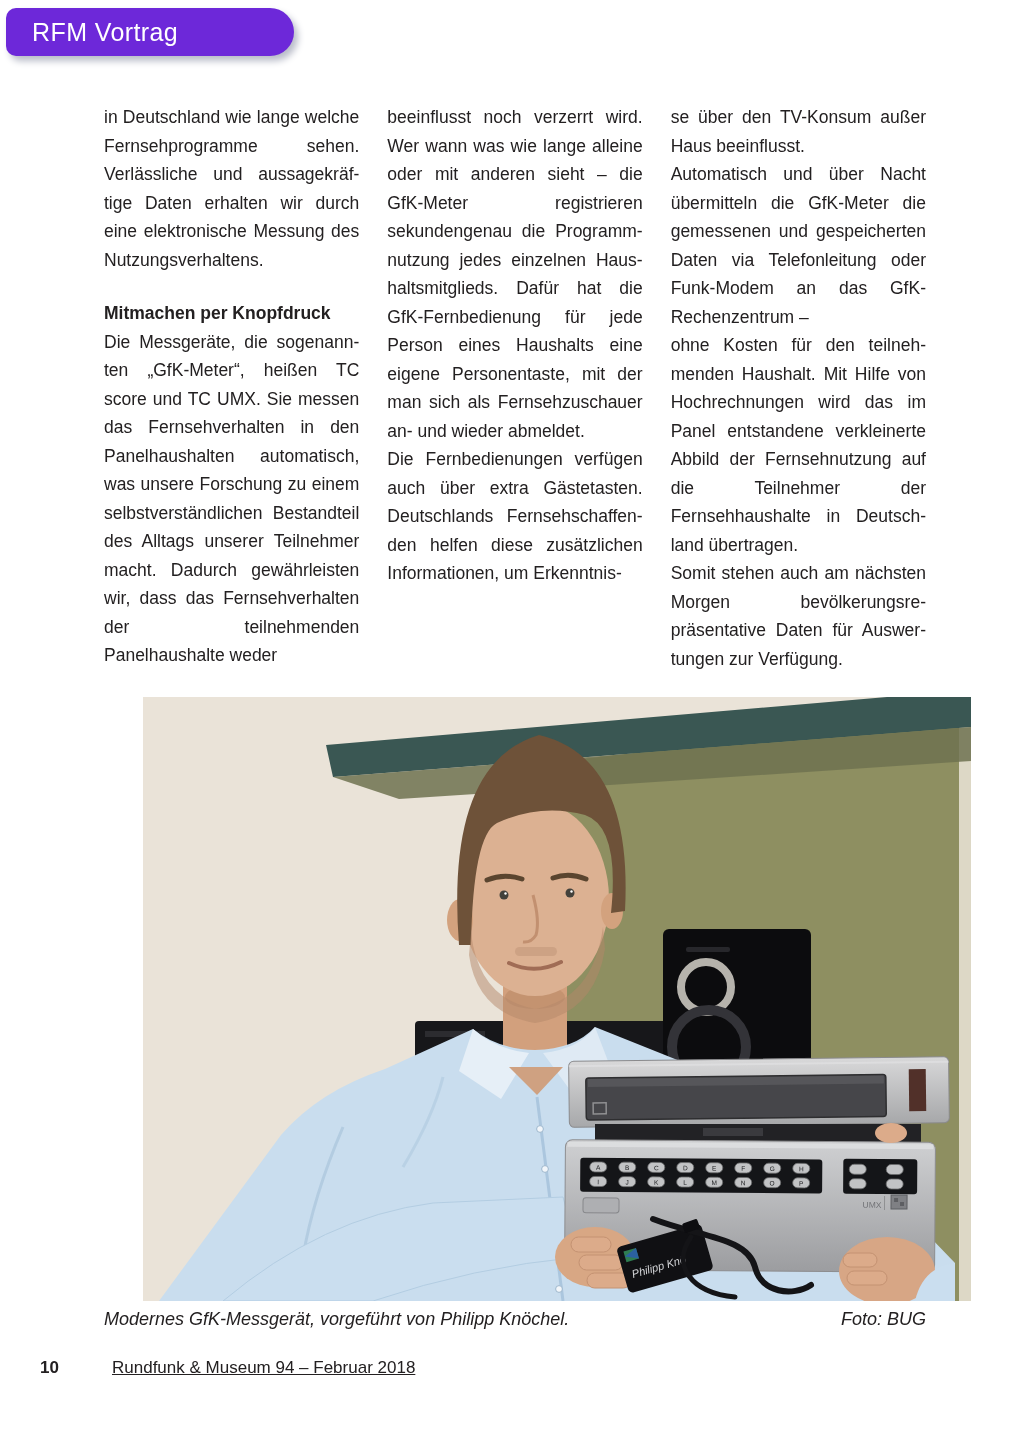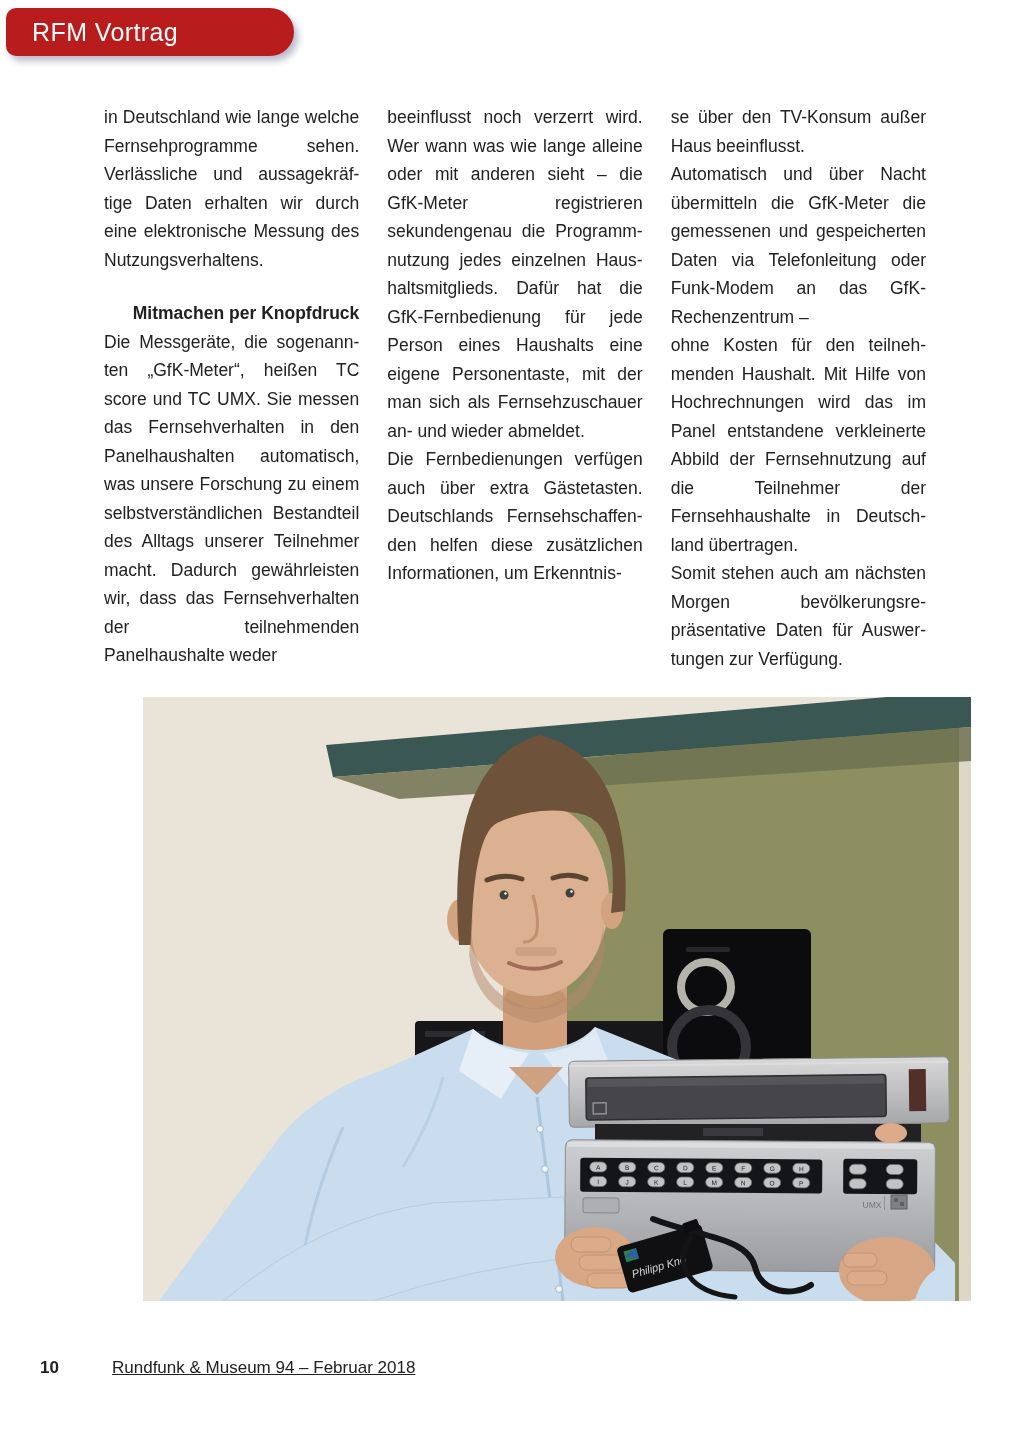--- a/index.html
+++ b/index.html
@@ -3,34 +3,34 @@
 <meta charset="utf-8">
 <style>
   html,body { margin:0; padding:0; background:#ffffff; }
   .page {
     position:relative; width:1024px; height:1440px; background:#ffffff;
     font-family:"Liberation Sans", sans-serif; color:#232021; overflow:hidden;
   }
   
   .tab {
     position:absolute; left:6px; top:8px; width:288px; height:48px;
-    background:#b91c1c; border-radius:10px 24px 24px 10px;
+    background:#6d28d9; border-radius:10px 24px 24px 10px;
     box-shadow:4px 5px 7px #b9bcc9;
     display:flex; align-items:center; padding-left:26px; box-sizing:border-box;
   }
   .tab .tab-label { color:#ffffff; font-size:25px; letter-spacing:.4px; }
 
   
   .columns {
     position:absolute; left:104px; top:103px; width:822px;
     display:flex; gap:28px;
   }
   .col { flex:1; font-size:17.5px; line-height:28.5px; text-align:justify; }
   .col p { margin:0; hyphens:manual; -webkit-hyphens:manual; }
-  .col h3 { margin:25px 0 0 0; font-size:17.5px; line-height:28.5px; text-align:right; font-weight:bold; }
+  .col h3 { margin:25px 0 0 0; font-size:17.5px; line-height:28.5px; text-align:left; font-weight:bold; }
 
   
   .figure { position:absolute; left:103px; top:697px; width:828px; height:604px; margin:0;padding-left:40px; }
   .figure svg { display:block; width:828px; height:604px; }
 
   
   .caption-row {
     position:absolute; left:104px; top:1309px; width:822px;
     display:flex; justify-content:space-between;
     font-style:italic; font-size:18px;
@@ -217,19 +217,23 @@
         <rect x="484" y="544" width="13" height="11" fill="#2f7d52"></rect>
         <polygon points="484,549 497,544 497,555" fill="#2b5ea8" opacity="0.9"></polygon>
         <text x="486" y="572" font-family="Liberation Sans, sans-serif" font-size="11" font-style="italic" fill="#d4d5d8">Philipp Knö</text>
       </g>
       <path d="M 510,522 C 556,540 604,540 612,570 C 618,596 650,600 668,588" stroke="#141417" stroke-width="6" fill="none" stroke-linecap="round"></path>
       <path d="M 548,540 C 528,568 548,596 592,600" stroke="#141417" stroke-width="5" fill="none" stroke-linecap="round"></path>
       <rect x="540" y="524" width="16" height="10" rx="2" fill="#0d0d10" transform="rotate(-20 548 529)"></rect>
     </svg>
   </figure>
 
+  <div class="caption-row">
+    <span>Modernes GfK-Messgerät, vorgeführt von Philipp Knöchel.</span>
+    <span>Foto: BUG</span>
+  </div>
 
   <div class="footer">
     <span class="page-num">10</span>
     <span class="journal">Rundfunk &amp; Museum 94 – Februar 2018</span>
   </div>
 
 </div>
 
 </body></html>

